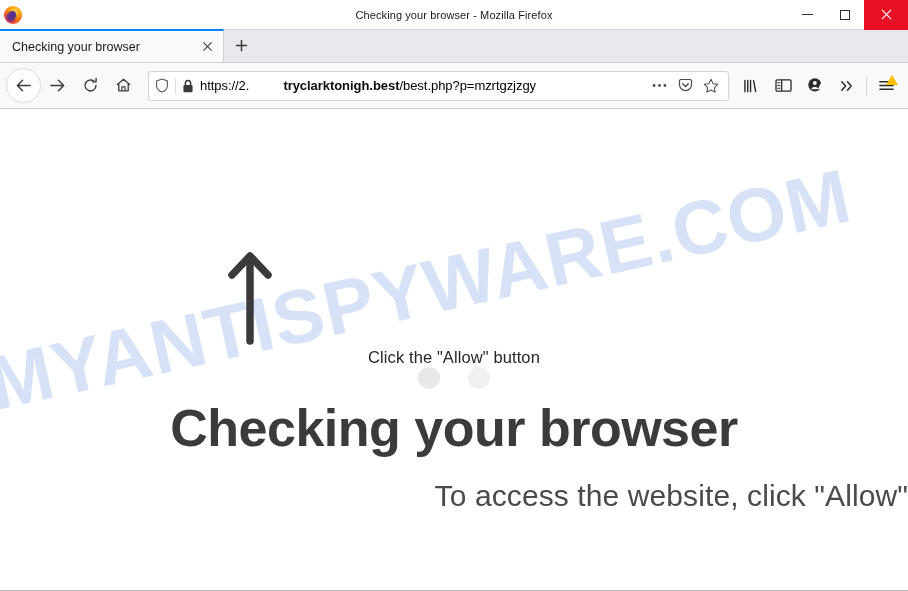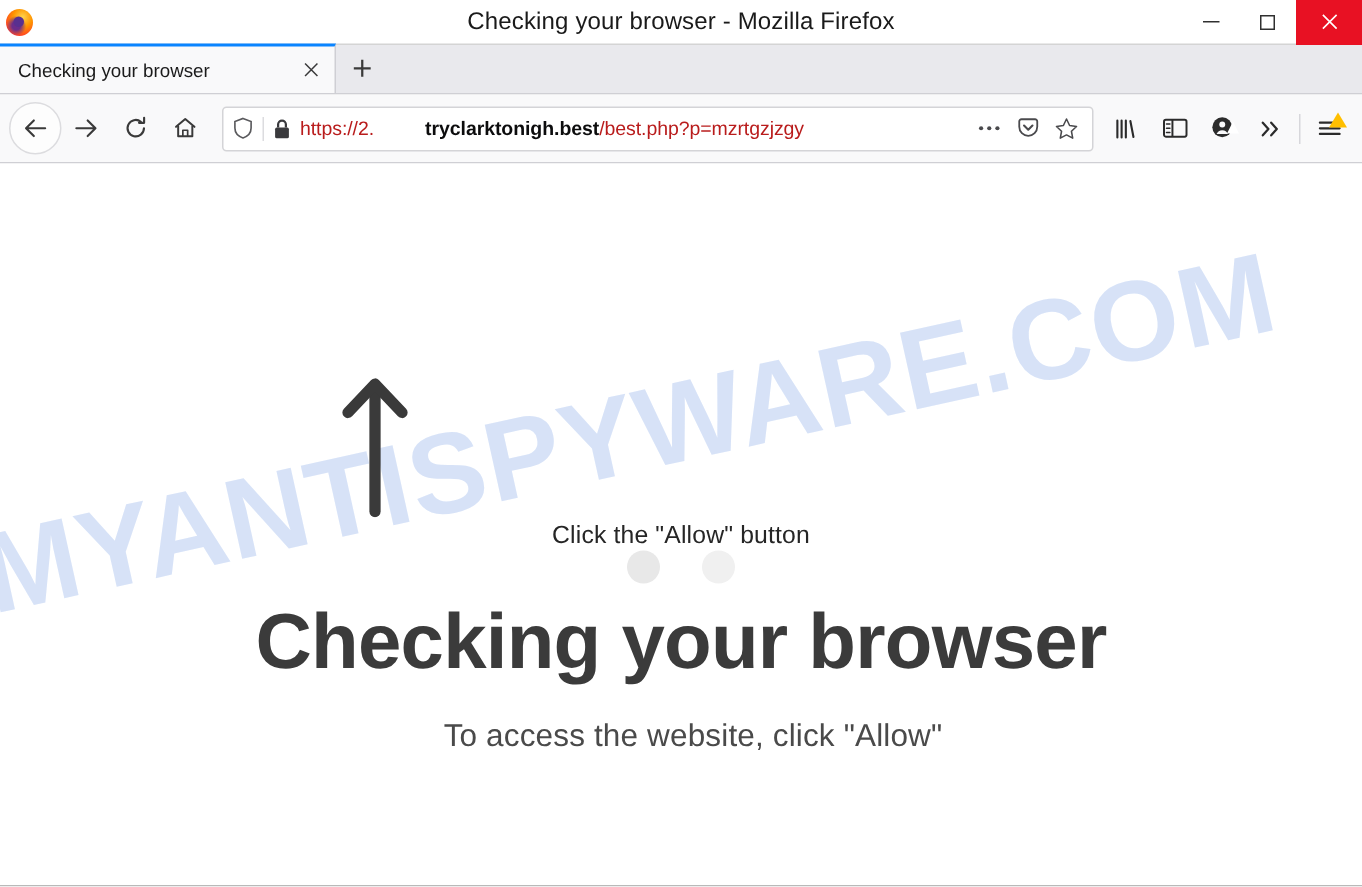--- a/index.html
+++ b/index.html
@@ -54,21 +54,21 @@
     width: 7px;
     height: 7px;
     border-radius: 50%;
     background: #58308f;
   }
   .title-text {
     position: absolute;
     left: 0;
     right: 0;
     text-align: center;
-    font-size: 16px;
+    font-size: 11px;
     color: #1a1a1a;
     letter-spacing: 0.1px;
     pointer-events: none;
   }
   .win-controls {
     margin-left: auto;
     display: flex;
     height: 30px;
     flex: 0 0 auto;
     z-index: 2;
@@ -219,21 +219,21 @@
     flex: 1 1 auto;
     font-size: 13px;
     color: #8b8b8f;
     white-space: nowrap;
     overflow: hidden;
     min-width: 0;
     line-height: 30px;
     letter-spacing: -0.05px;
   }
   .url-text .host { color: #0c0c0d; font-weight: bold; margin-left: 34px; }
-  .url-text .scheme, .url-text .path { color: #b91c1c; }
+  .url-text .scheme, .url-text .path { color: #000000; }
   .url-action {
     width: 26px;
     height: 26px;
     display: flex;
     align-items: center;
     justify-content: center;
     color: #4a4a4d;
     flex: 0 0 auto;
   }
 
@@ -353,22 +353,22 @@
     font-weight: bold;
     color: #3b3b3b;
     letter-spacing: -0.5px;
     line-height: 1.15;
   }
   .subline {
     position: absolute;
     left: 0;
     right: 0;
     top: 370px;
-    text-align: center;
-    font-size: 21px;
+    text-align: right;
+    font-size: 30px;
     color: #4a4a4a;
     letter-spacing: 0.1px;
     padding-left: 16px;
   }
 </style>
 </head>
 <body>
 
 <div class="browser-window">
 

